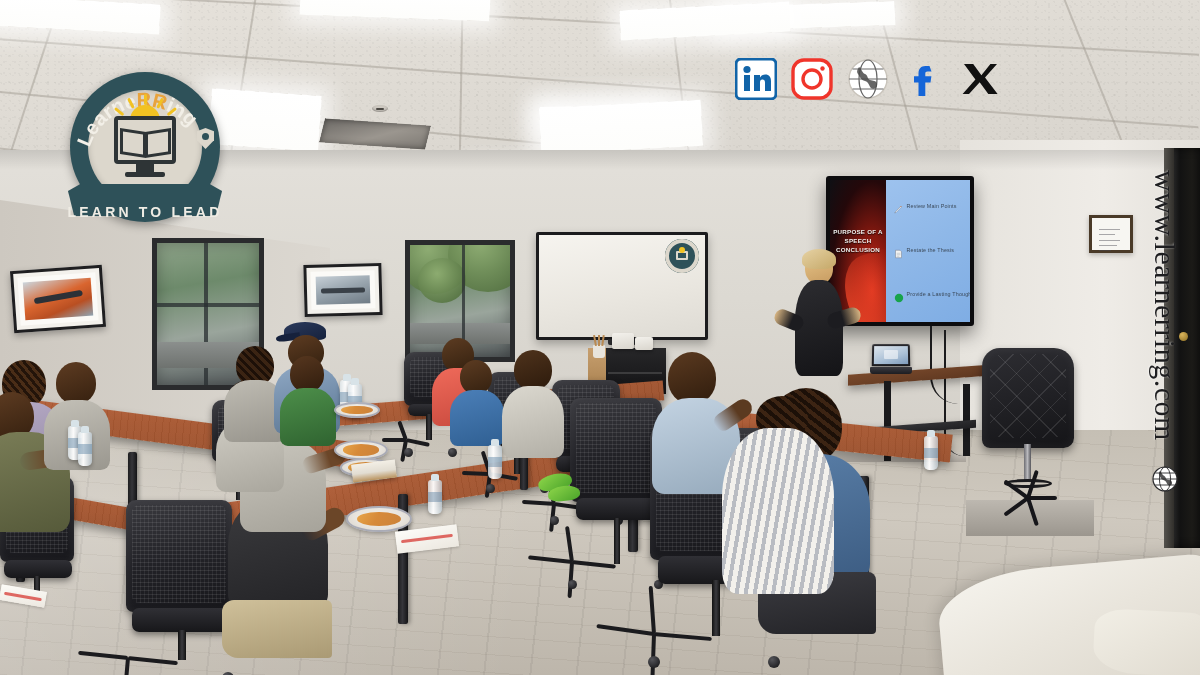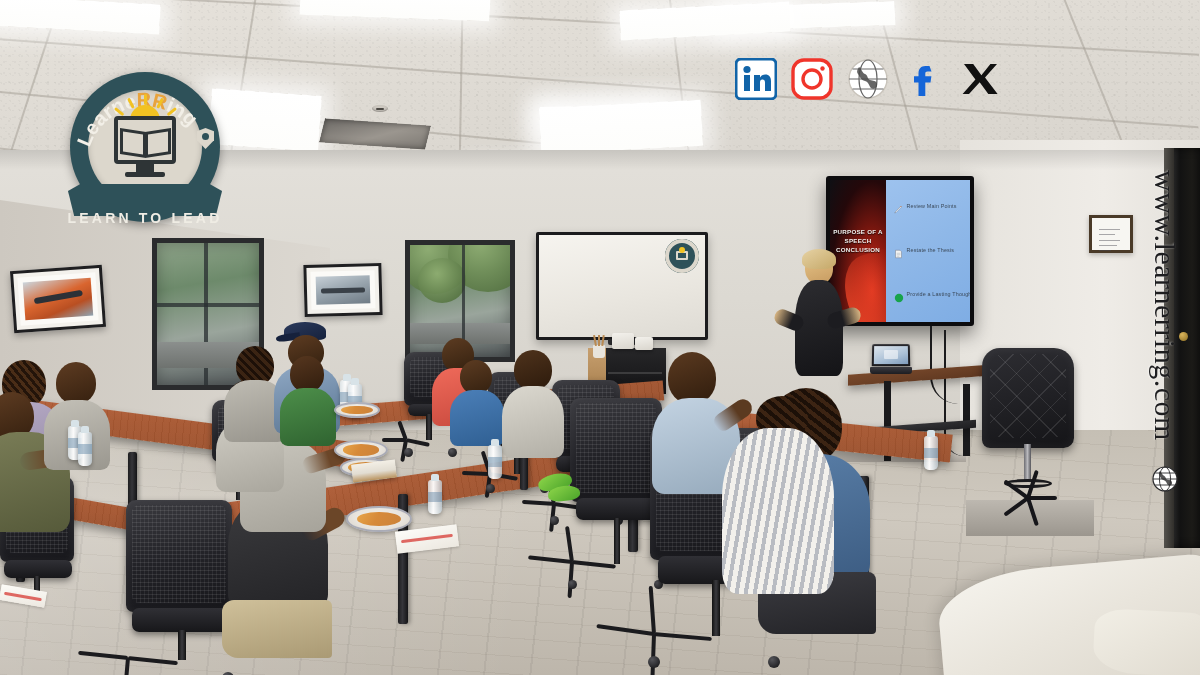--- a/index.html
+++ b/index.html
@@ -414,21 +414,21 @@
   }
   .logo-badge .banner{
     position:absolute; left:0; top:102px; width:166px; height:52px;
   }
   .logo-badge .banner-body{
     position:absolute; left:6px; top:10px; width:154px; height:32px;
     background:#2e5159; clip-path:polygon(0 22%,8% 0,92% 0,100% 22%,96% 100%,4% 100%);
     box-shadow:0 3px 8px rgba(0,0,0,.3);
   }
   .logo-badge .banner-text{
-    position:absolute; left:0; top:36px; width:166px;
+    position:absolute; left:0; top:30px; width:166px;
     text-align:center; color:#efece4; font-size:14px; font-weight:bold;
     letter-spacing:3.2px;
   }
   .logo-badge .shield{
     position:absolute; right:14px; top:56px; width:17px; height:21px;
     background:#dcd7cc; clip-path:polygon(50% 0,100% 16%,100% 58%,50% 100%,0 58%,0 16%);
   }
   .logo-badge .shield:after{
     content:""; position:absolute; left:5px; top:5px; width:7px; height:7px;
     border-radius:50%; background:#2e5159;

